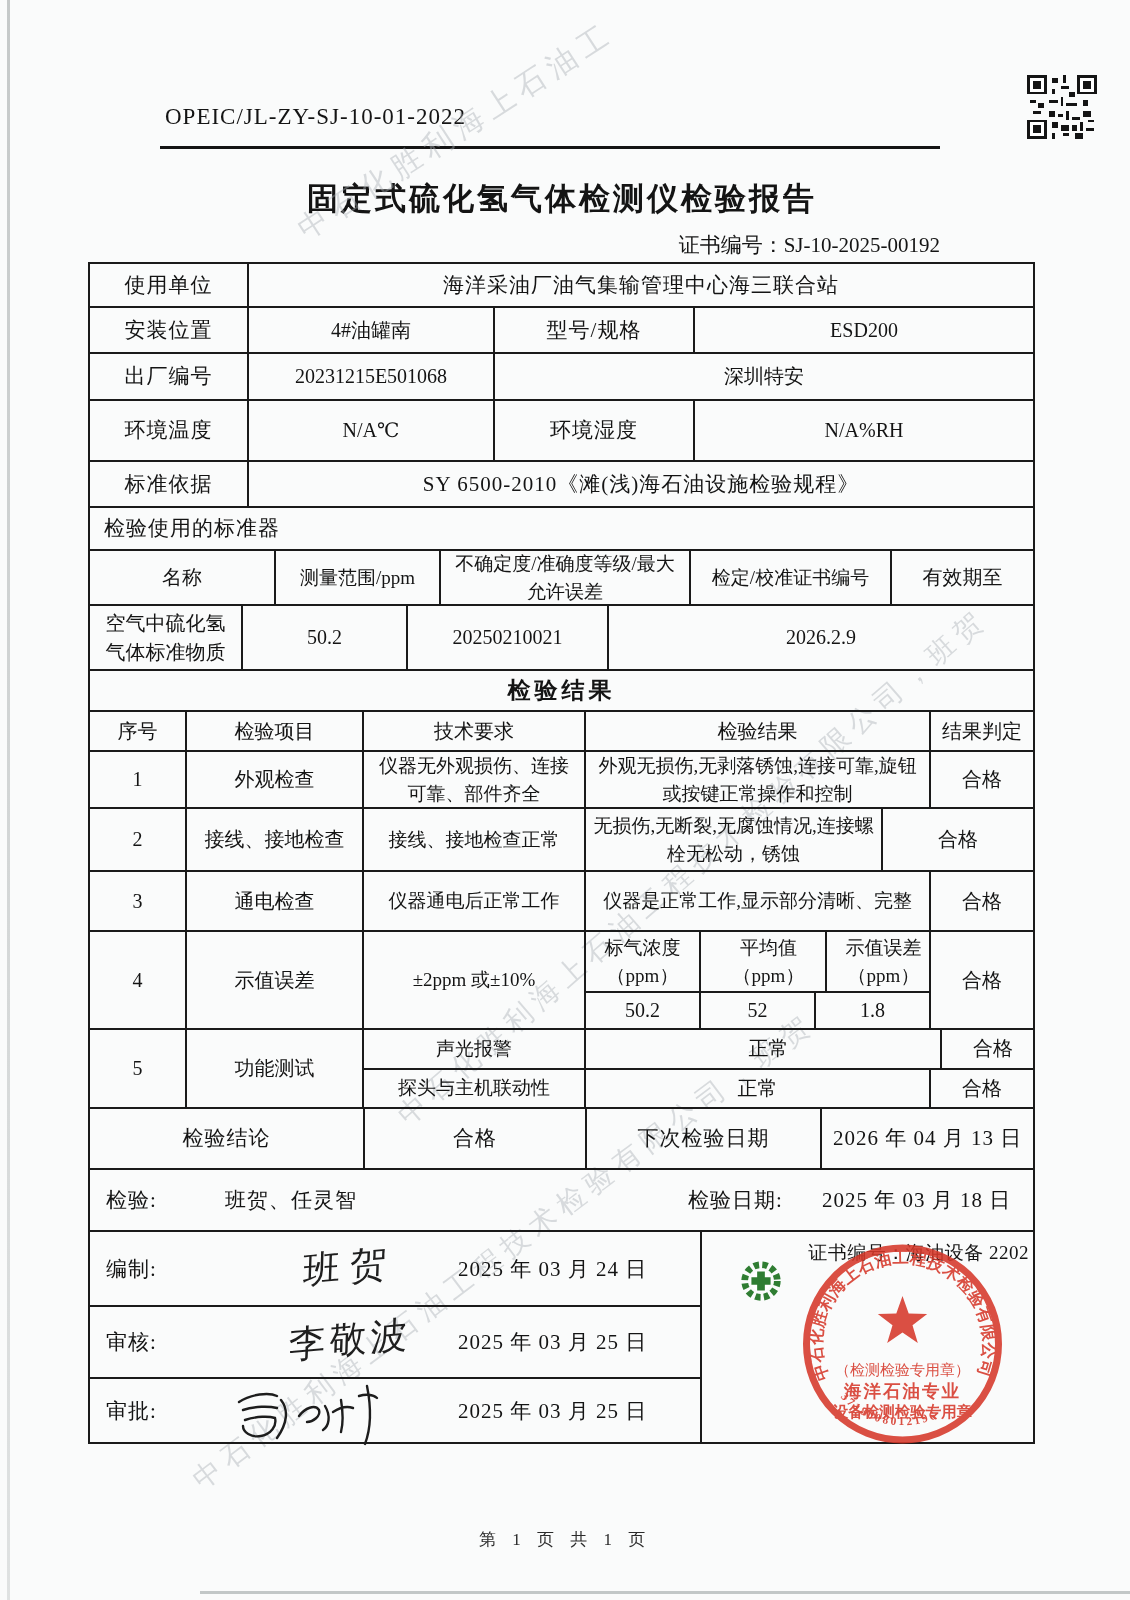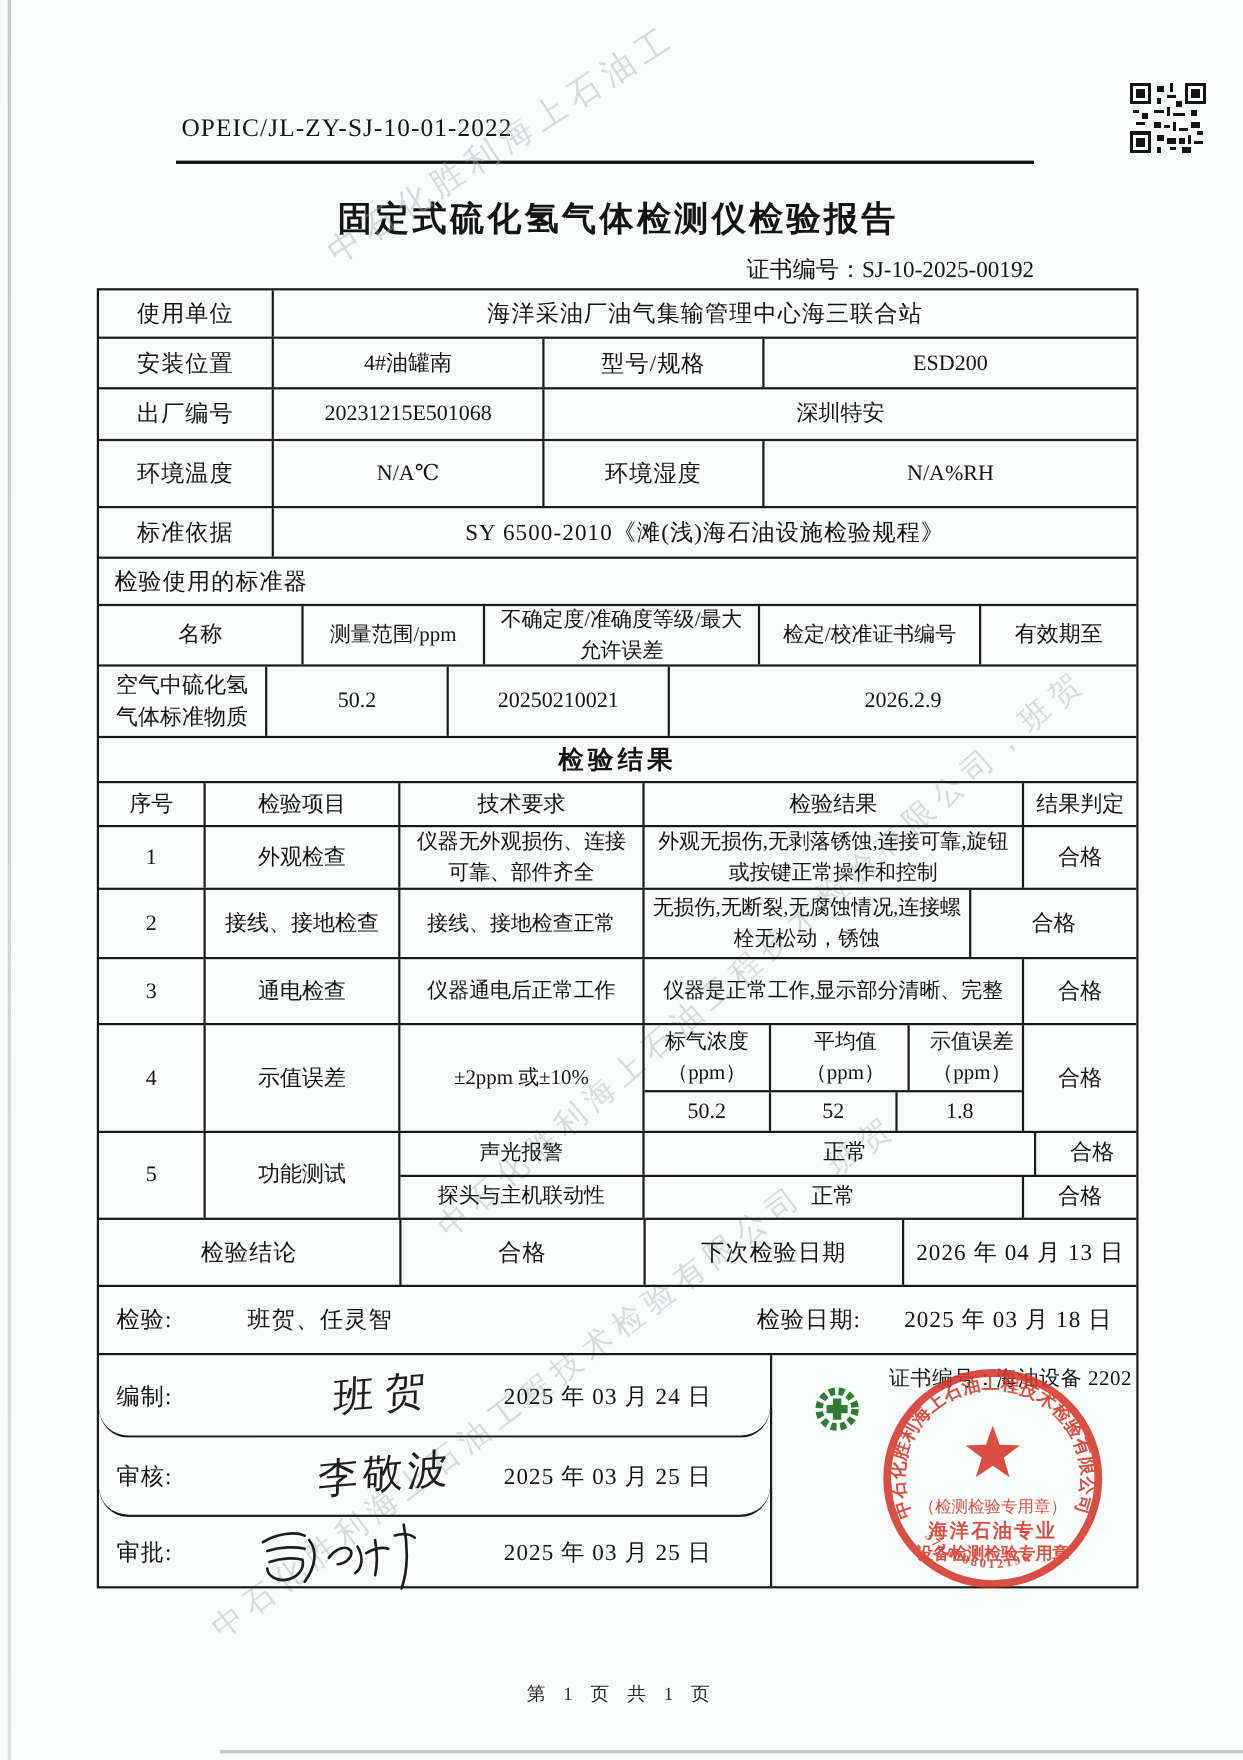--- a/index.html
+++ b/index.html
@@ -36,21 +36,21 @@
   .sub-col{display:flex;flex-direction:column;padding:0;align-items:stretch;}
   .sub-row{display:flex;flex:1 1 auto;box-sizing:border-box;}
   .sub-row.divide{border-bottom:2px solid #1a1a1a;gap:11px;}
   
   .rel{position:relative;}
   .abs{position:absolute;top:50%;transform:translateY(-50%);font-size:21px;letter-spacing:1px;white-space:nowrap;}
   .sig-text{position:absolute;left:150px;top:50%;width:220px;text-align:center;font-size:37px;
             color:#1f1f1f;transform:translateY(-54%) rotate(-5deg) skewX(-7deg);letter-spacing:10px;}
   .sig-svg{position:absolute;left:135px;top:50%;transform:translateY(-50%);}
   .sigcol{display:flex;flex-direction:column;box-sizing:border-box;border-right:2px solid #1a1a1a;}
-  .sigrow{position:relative;box-sizing:border-box;border-bottom:2px solid #1a1a1a;border-radius:27px;}
+  .sigrow{position:relative;box-sizing:border-box;border-bottom:2px solid #1a1a1a;}
   .sigrow:last-child{border-bottom:none;flex:1 1 auto;}
   .stamp-cell{position:relative;flex:1 1 auto;}
   .stamp-cert{position:absolute;right:4px;top:8px;font-size:19px;letter-spacing:.5px;}
   .logo{position:absolute;}
   .seal{position:absolute;opacity:.88;}
   .seal text{font-family:"Liberation Serif","DejaVu Serif",serif;}
   .footer{position:absolute;left:0;top:1528px;width:1130px;text-align:center;font-size:17px;
           letter-spacing:6px;color:#2b2b2b;}
 </style>
 </head>

